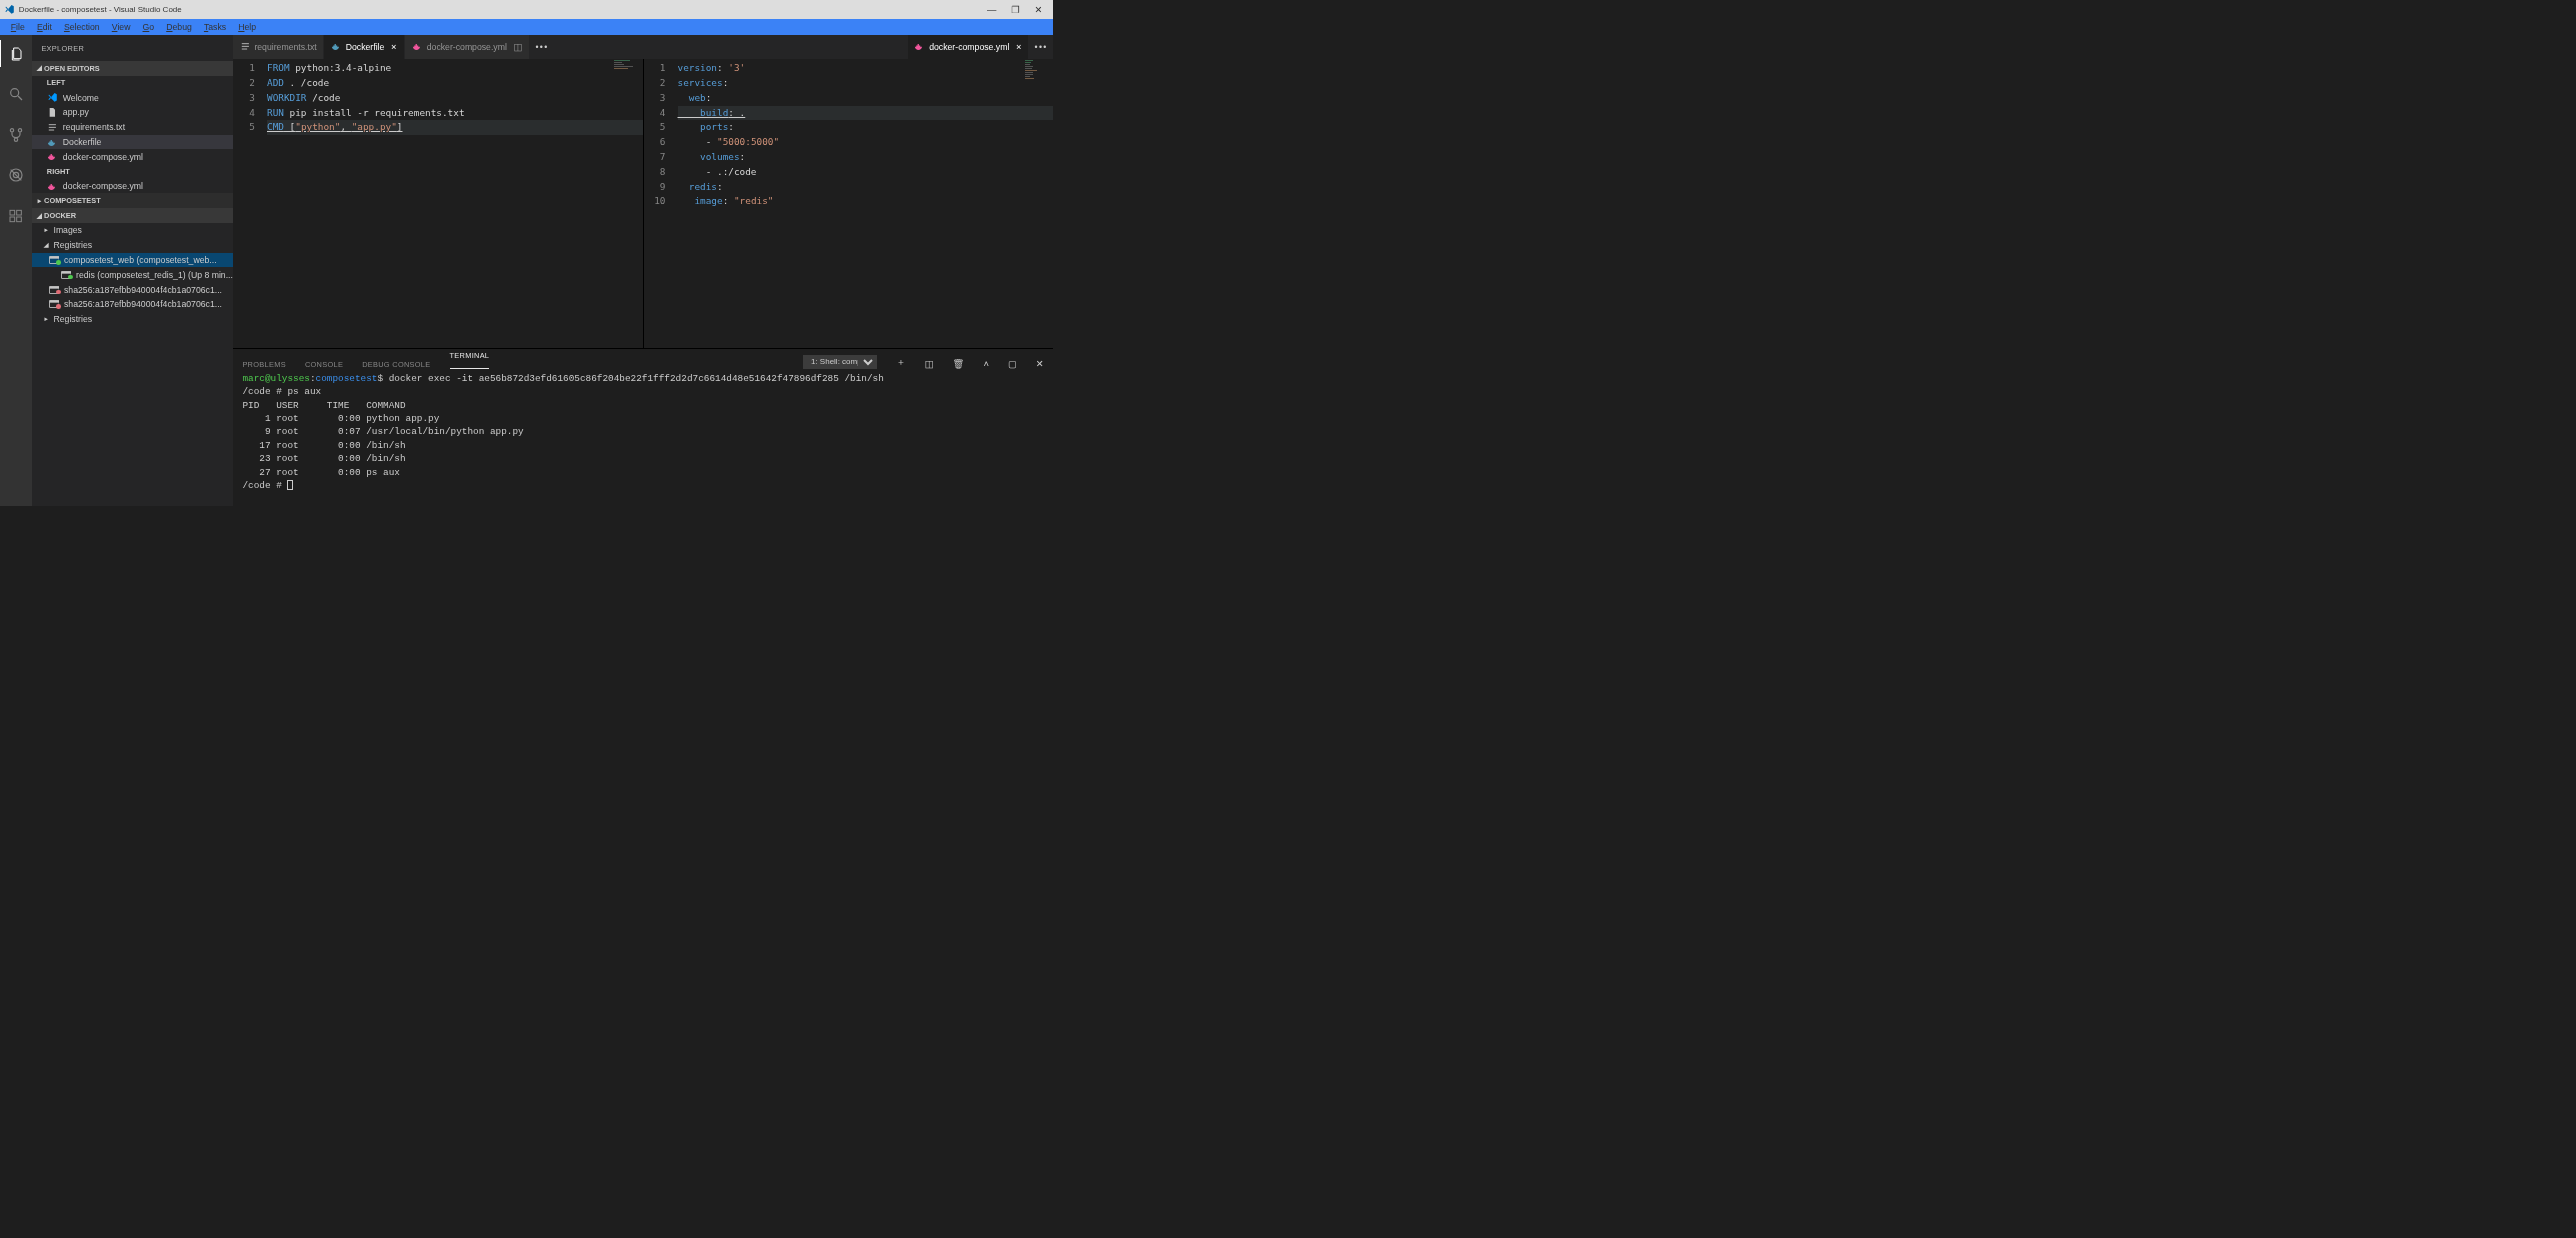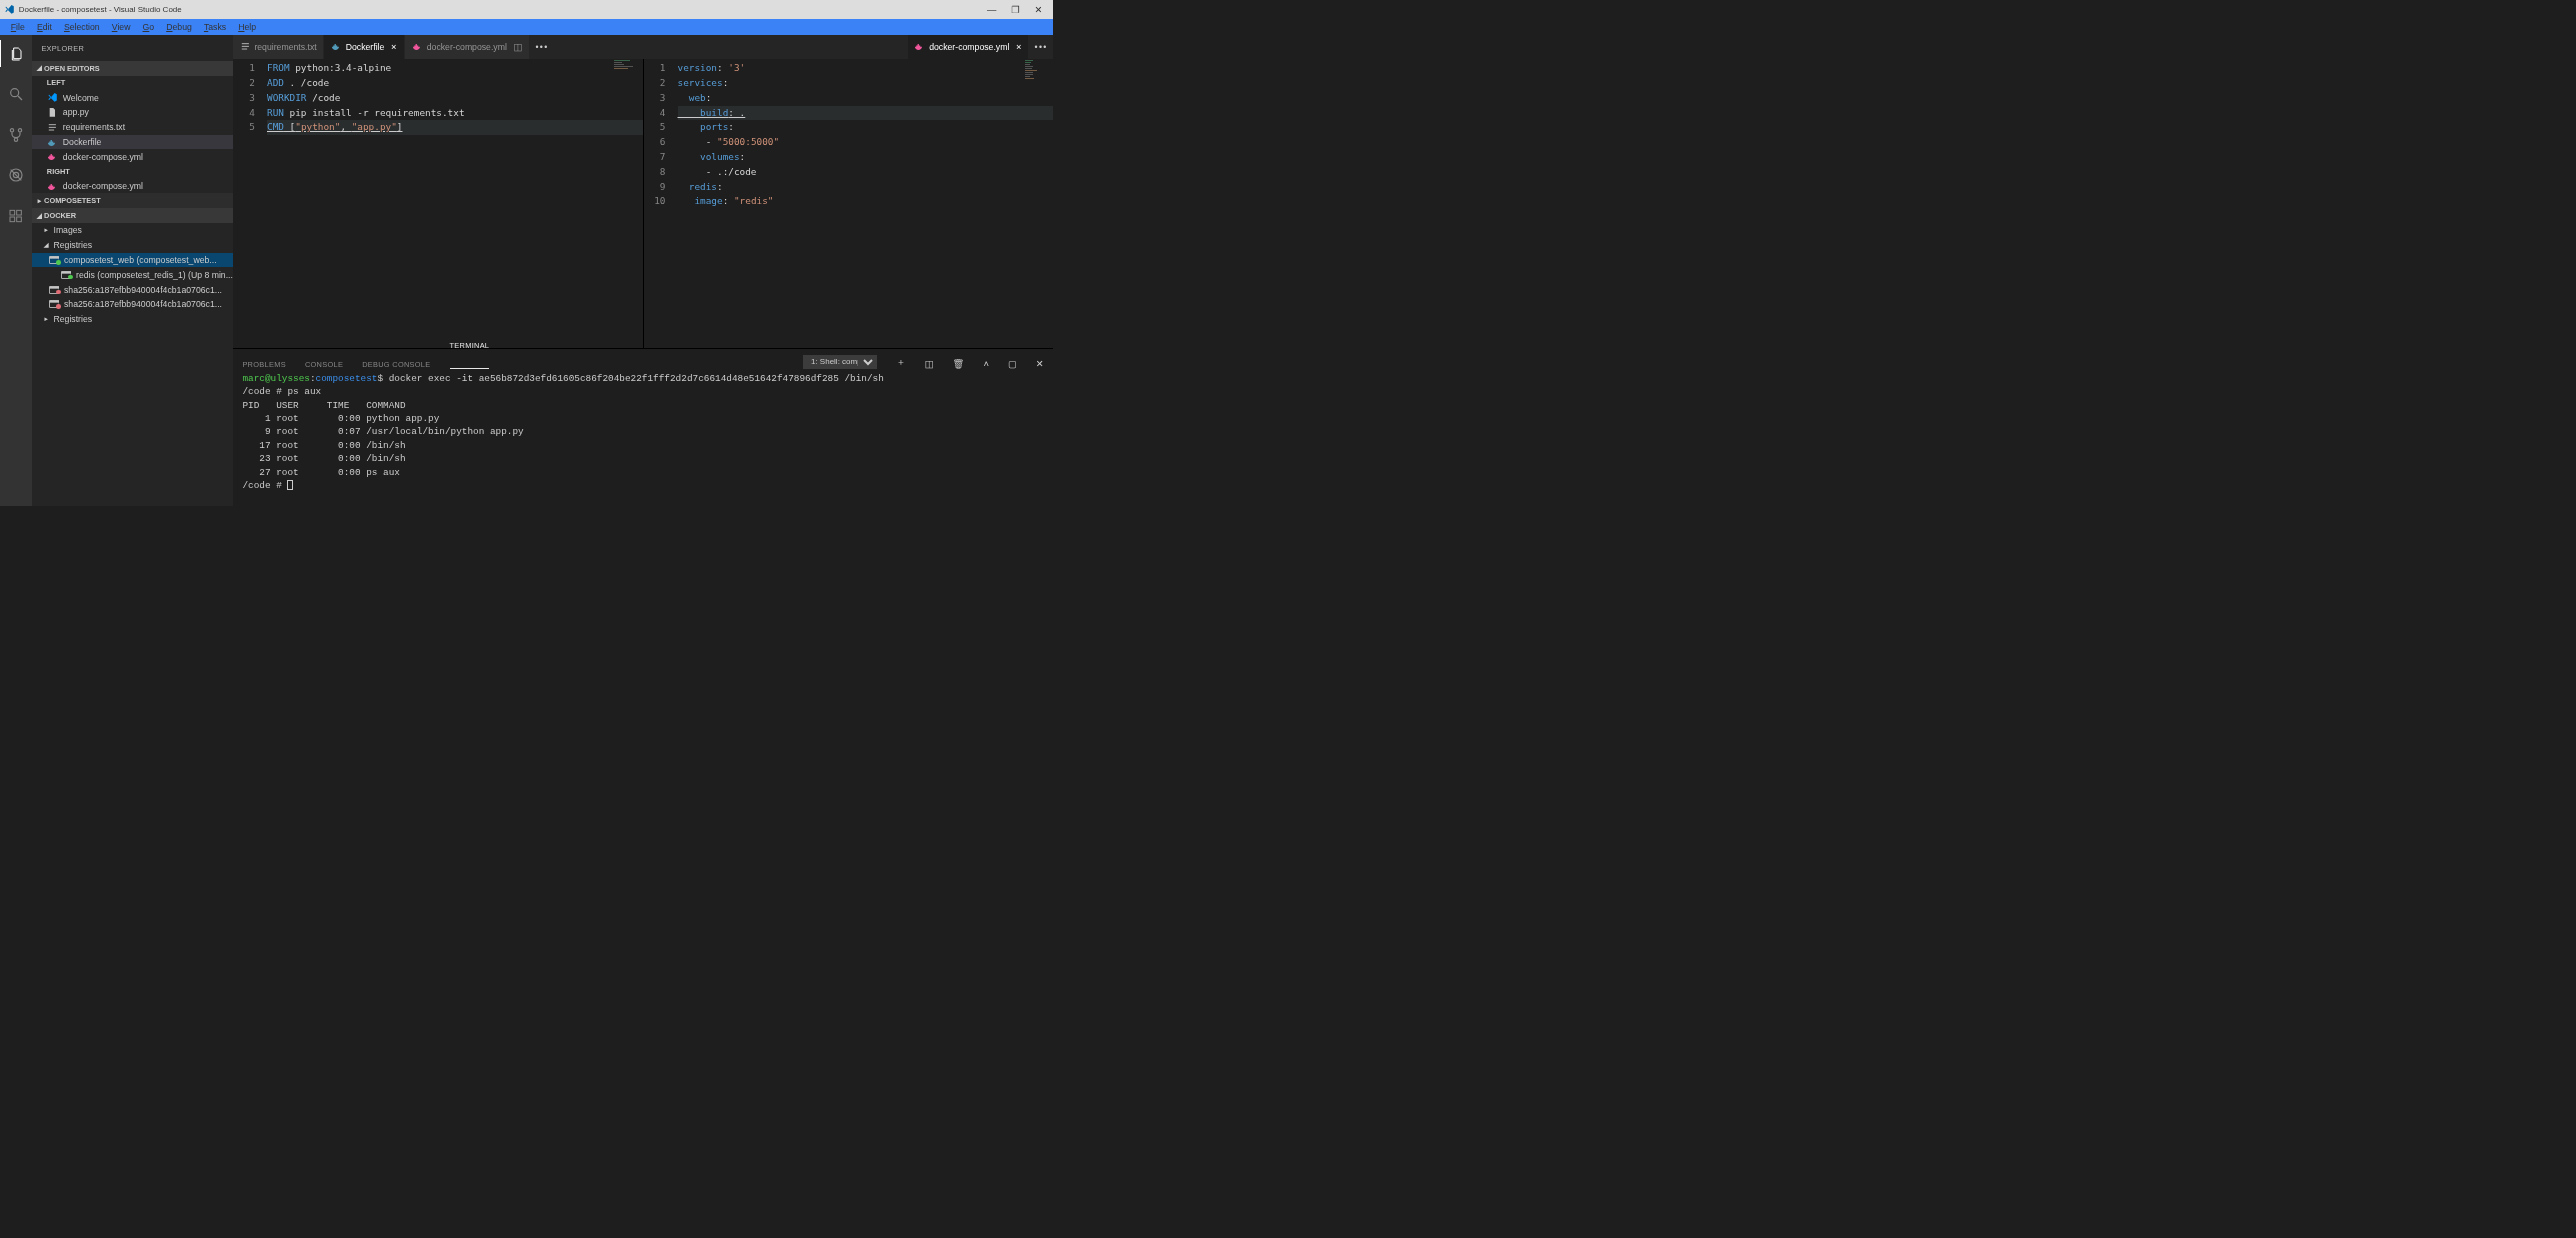--- a/index.html
+++ b/index.html
@@ -68,21 +68,21 @@
 .val { color:#ce9178; }
 .cmdtxt { color:#d4d4d4; }
 
 .minimap { position:absolute; top:1.3px; right:1.3px; width:27px; height:40px; opacity:0.5; }
 .minimap .mm-line { height:1.3px; margin-bottom:0.7px; }
 
 
 .panel { height: 158px; background:#1e1e1e; border-top:0.7px solid #000; display:flex; flex-direction:column; }
 .panel-tabs { height:20px; display:flex; align-items:flex-end; padding:0 9.4px; gap:19px; font-size:7.4px; color:#888; }
 .panel-tabs .ptab { cursor:pointer; letter-spacing:0.3px; }
-.panel-tabs .ptab.active { color:#e7e7e7; border-bottom:0.7px solid #e7e7e7; padding-bottom:18px; }
+.panel-tabs .ptab.active { color:#e7e7e7; border-bottom:0.7px solid #e7e7e7; padding-bottom:8px; }
 .panel-tabs .spacer { flex:1; }
 .panel-tabs .term-select { background:#3c3c3c; color:#ccc; border:0.7px solid #3c3c3c; padding:0.7px 2.7px; font-size:8px; width:74px; }
 .panel-tabs .picon { cursor:pointer; color:#ccc; font-size:9.4px; }
 .terminal-body { flex:1; padding:2.7px 9.4px; font-family:Liberation Mono, monospace; font-size:9.4px; line-height:13.4px; white-space:pre; overflow:auto; color:#ccc; }
 .t-user { color:#4ec94e; }
 .t-path { color:#3b8eea; }
 .t-cursor { display:inline-block; width:5.4px; height:10px; border:0.7px solid #ccc; vertical-align:middle; }
 
 
 svg { display:block; }

